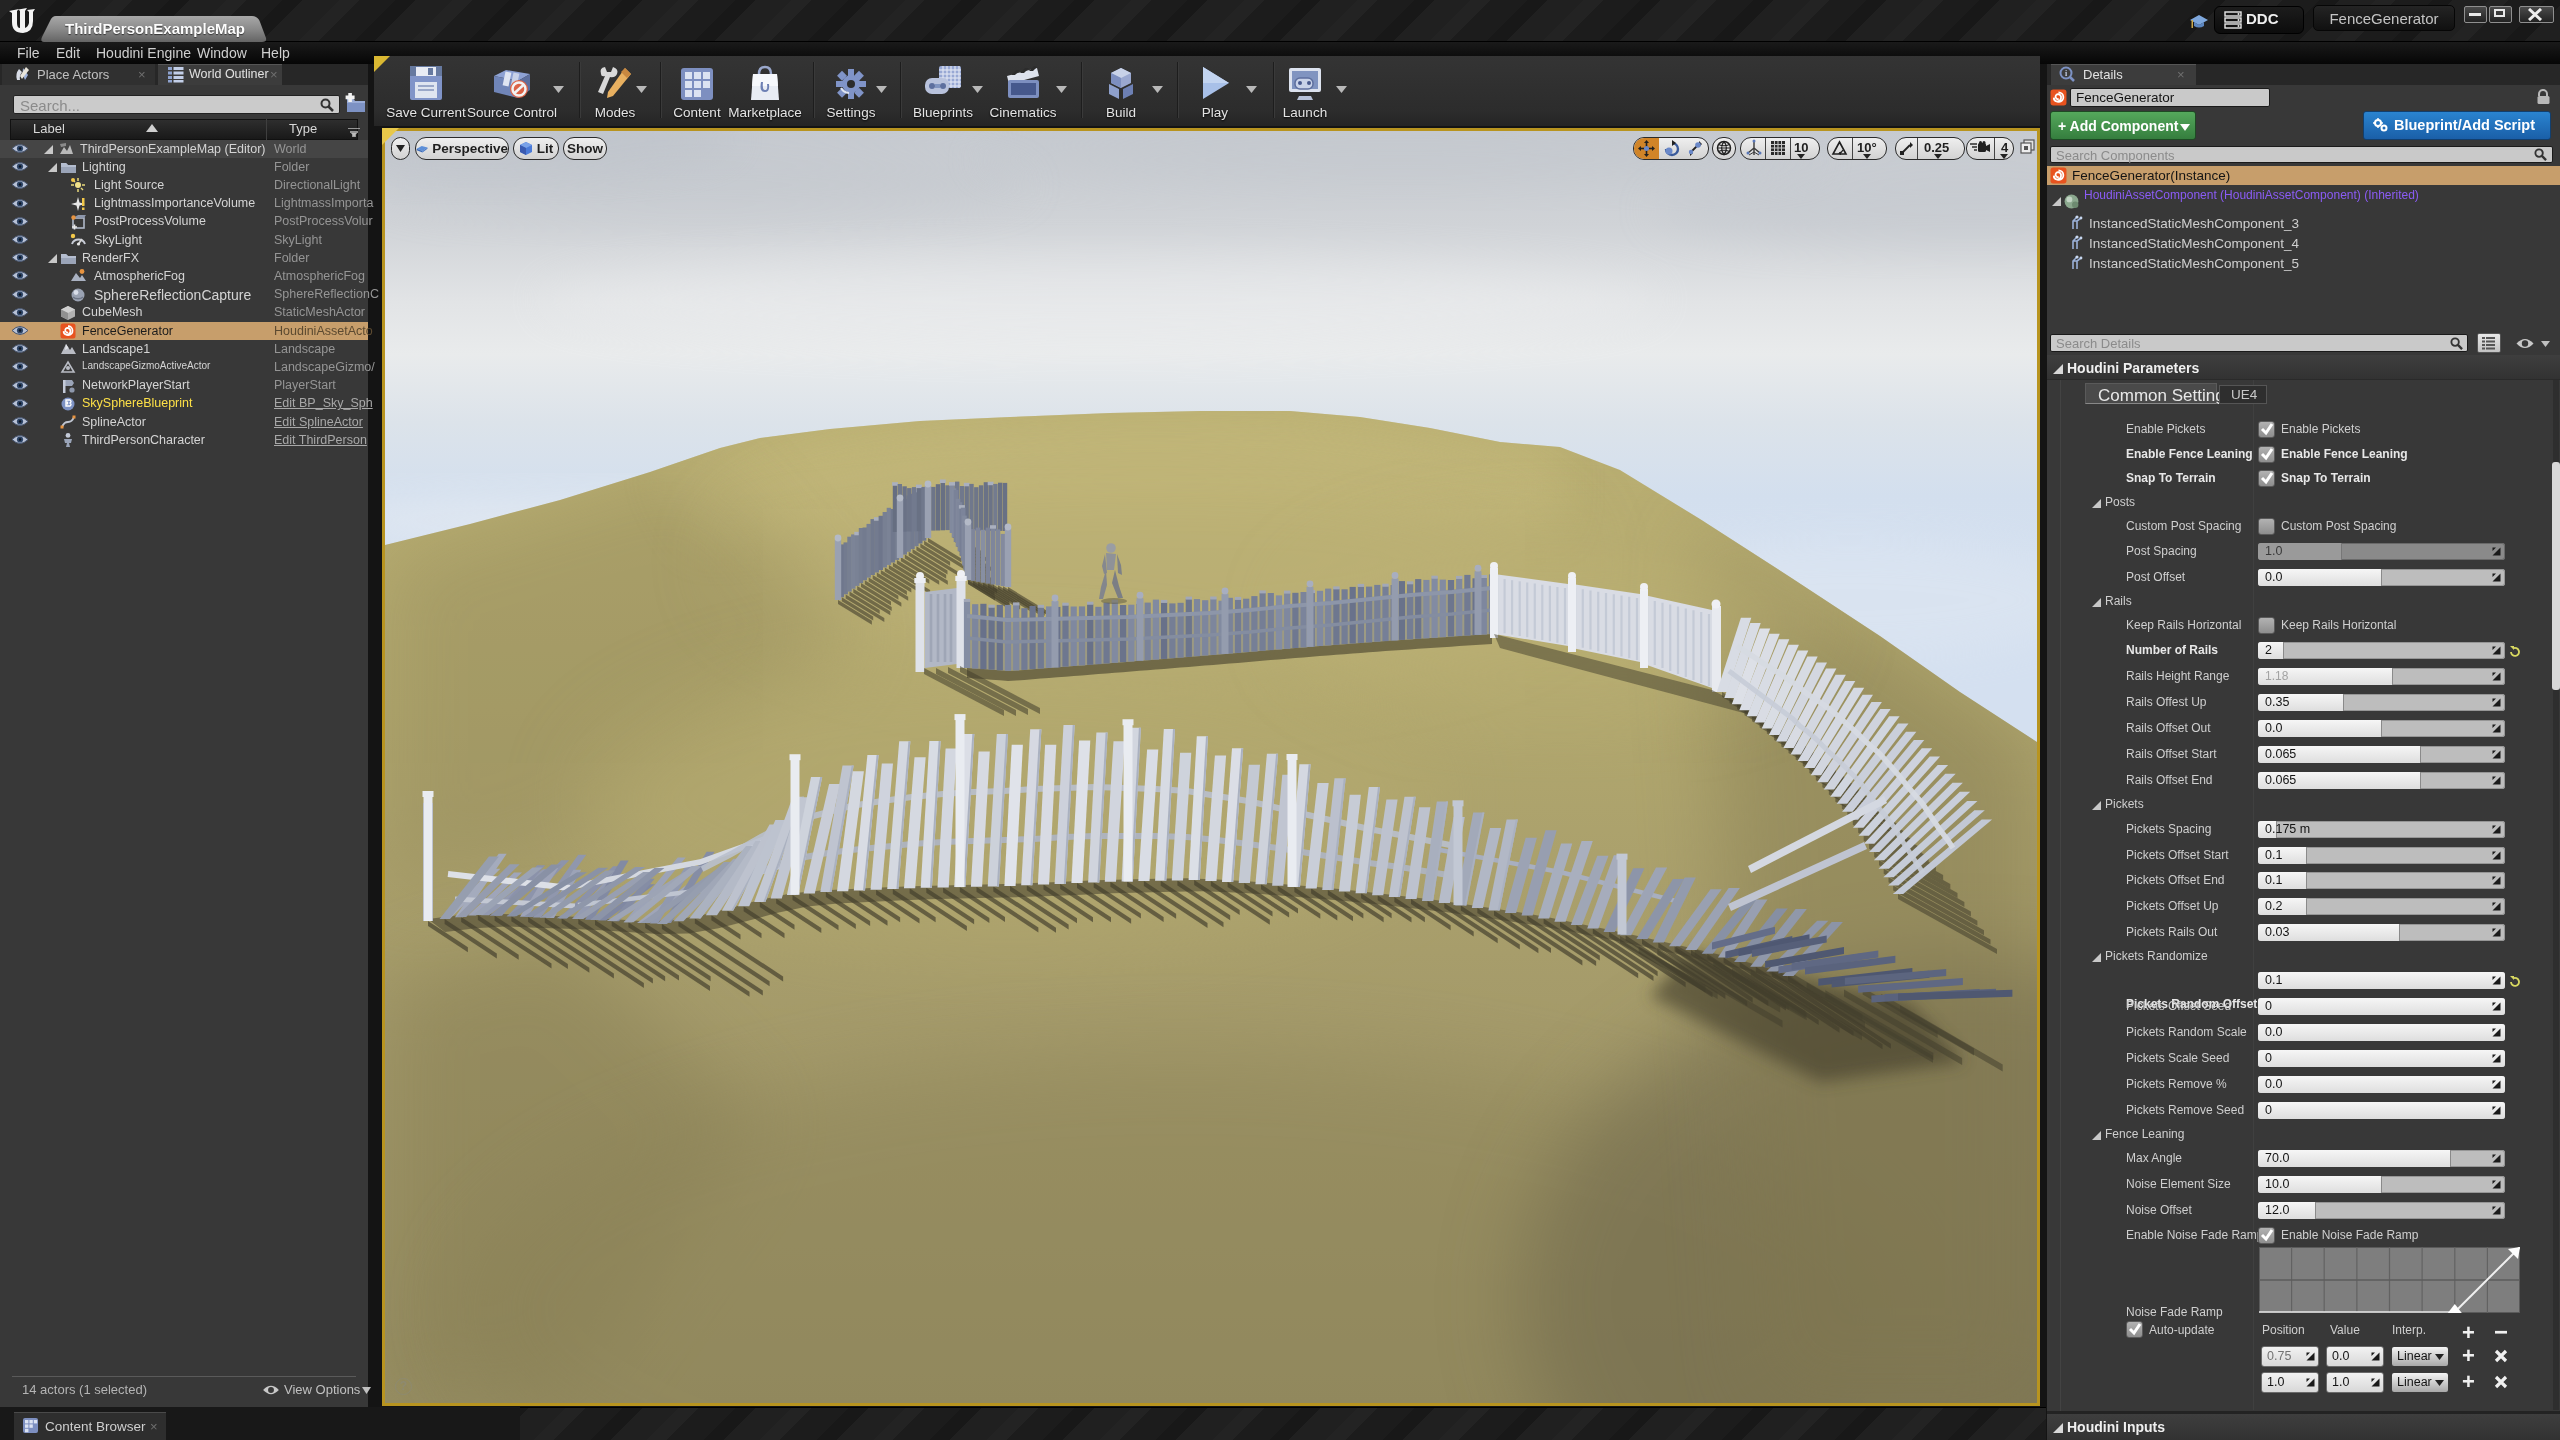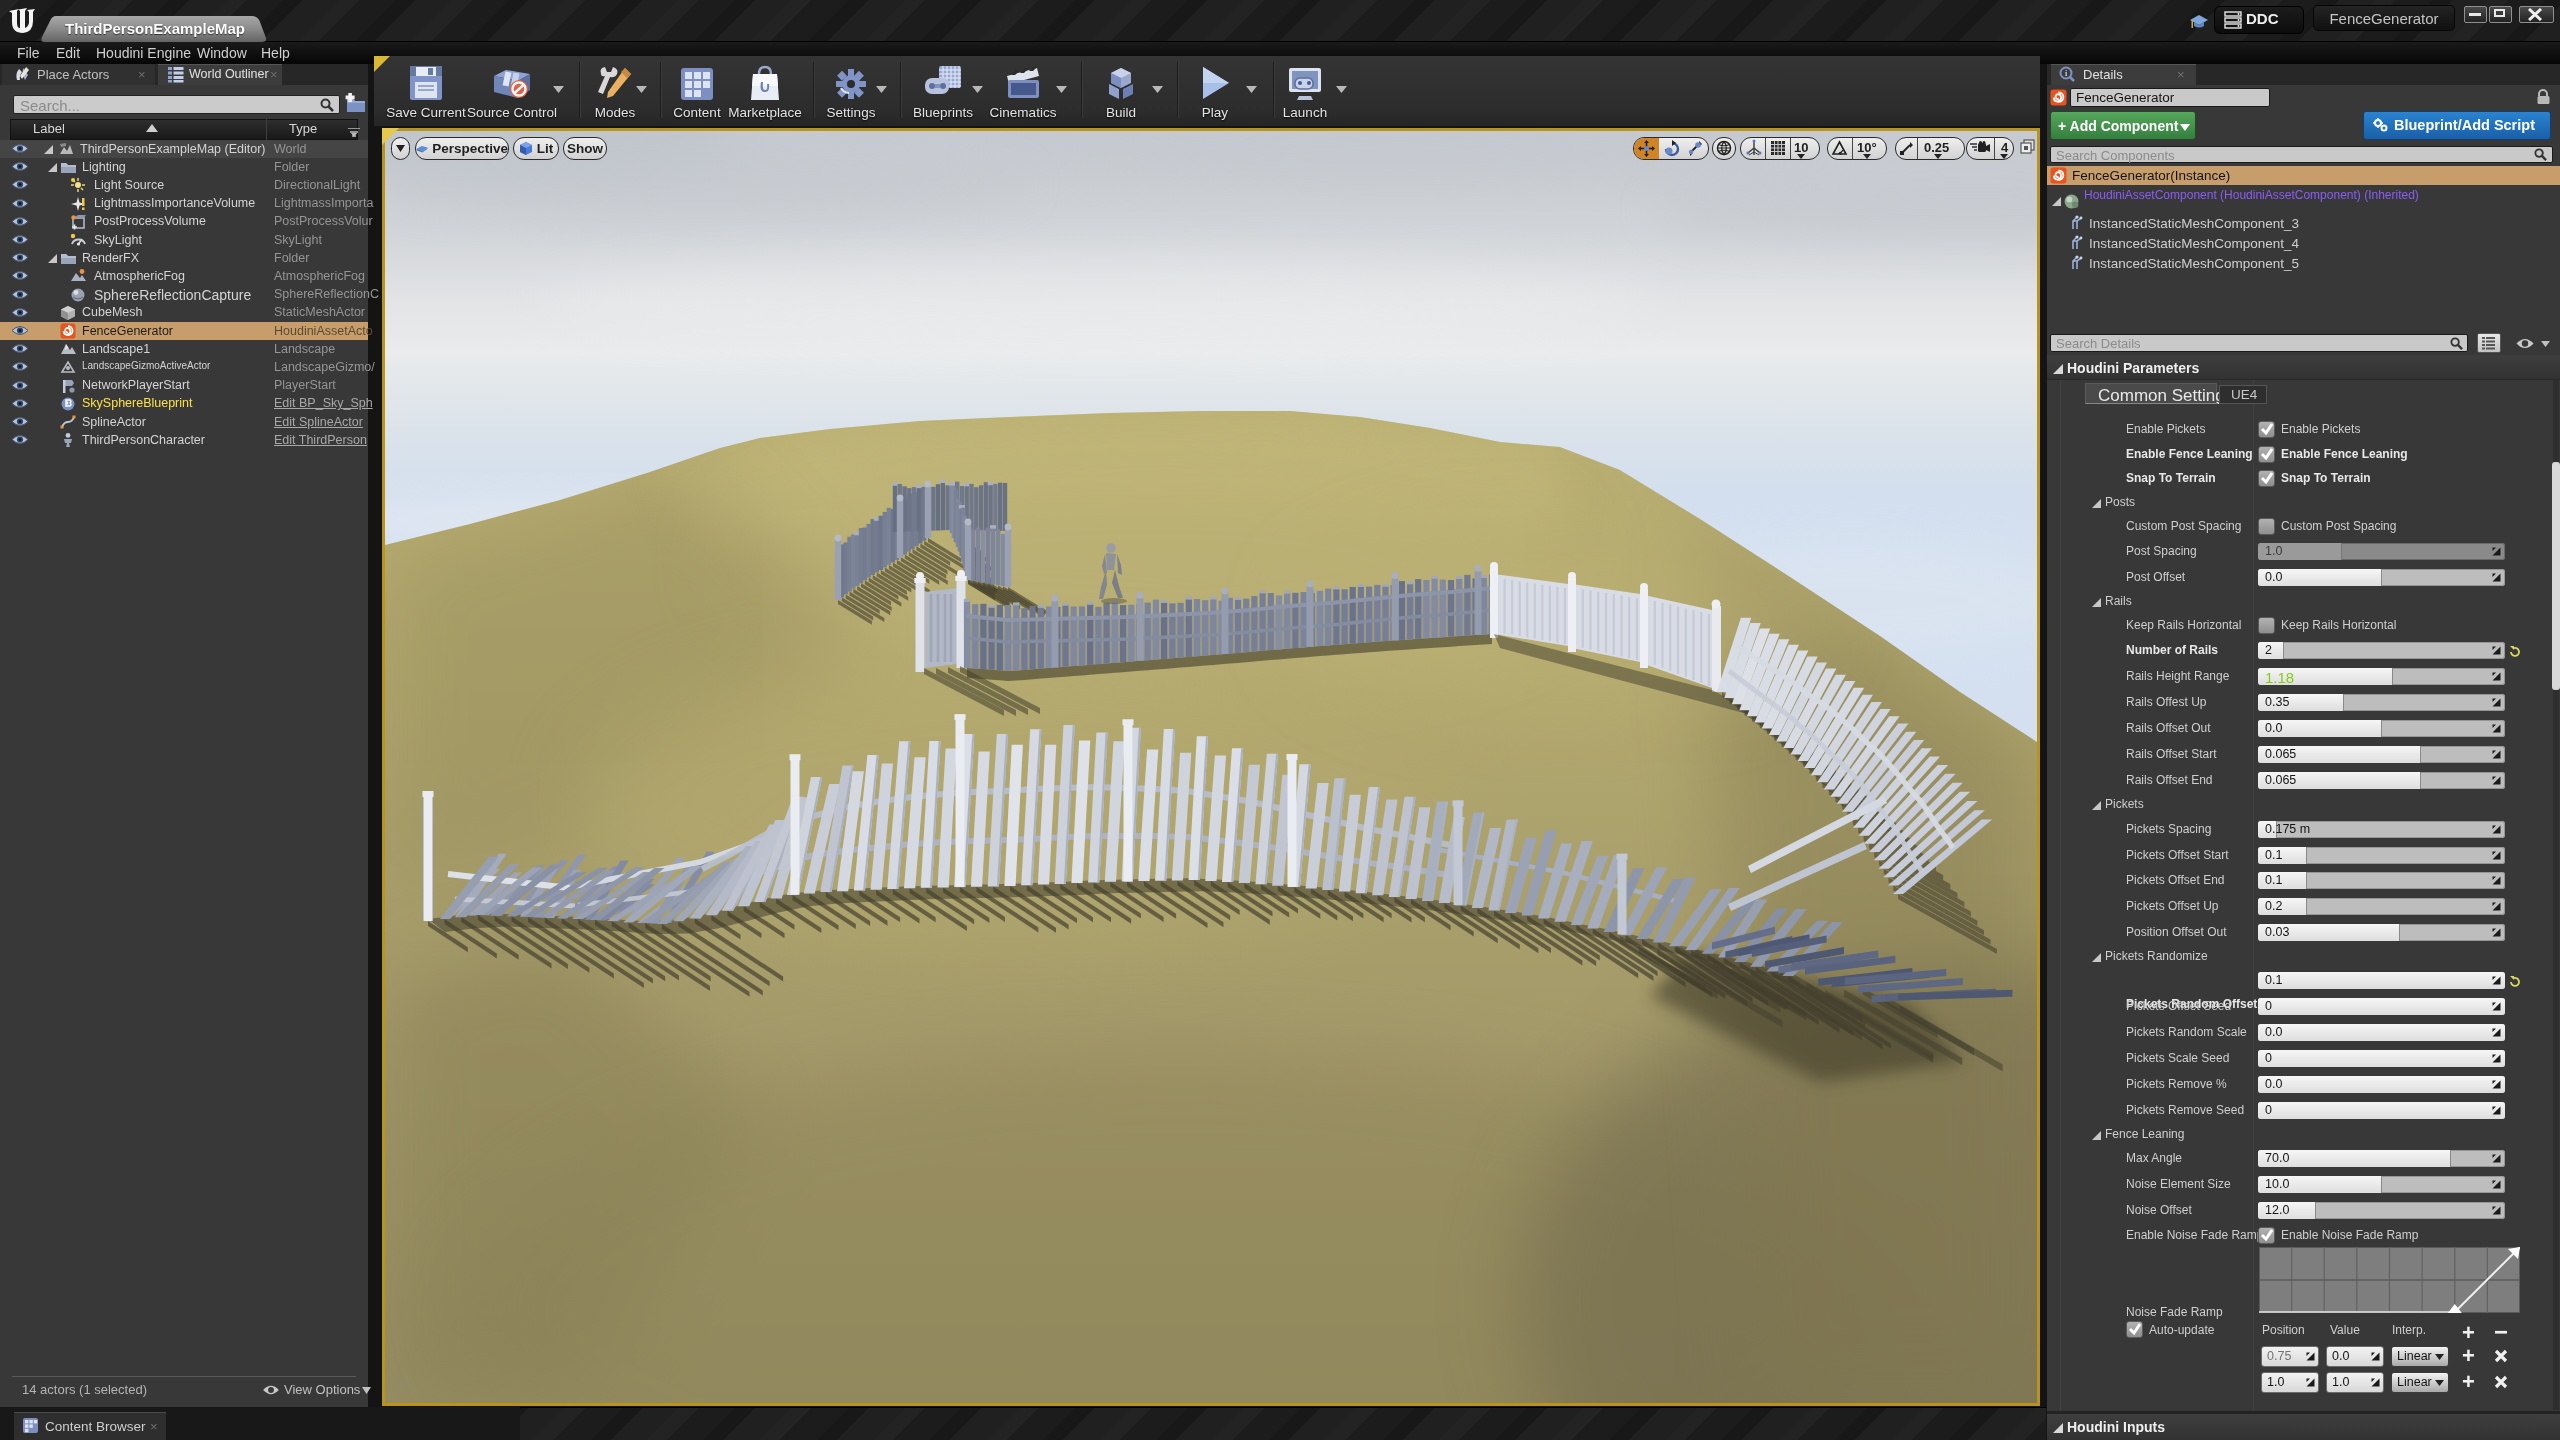--- a/index.html
+++ b/index.html
@@ -1465,21 +1465,21 @@
       <path d="M0.5 0.5 L4 0.5 L0.5 4 Z" fill="#1a1a1a"></path>
     </svg>
     <svg class="abs" style="left:2509px;top:645px" width="12" height="12" viewBox="0 0 12 12">
       <path d="M2 7 A4 4 0 1 0 4 3.5" fill="none" stroke="#d8d860" stroke-width="1.8"></path>
       <path d="M1 1 L5 1 L5 5 Z" fill="#d8d860"></path>
     </svg>
     <div class="plabel" style="left:2126px;top:669px">Rails Height Range</div>
     <div class="slider" style="left:2258px;top:668px;width:247px">
       <div class="sfill" style="width:135px"></div>
     </div>
-    <div class="abs" style="left:2265px;top:669px;font-size:15px;color:#84cc16">1.18</div>
+    <div class="abs" style="left:2265px;top:669px;font-size:12px;color:#a3a3a3">1.18</div>
     <svg class="abs" style="left:2492px;top:672px" width="9" height="9" viewBox="0 0 9 9">
       <path d="M8.5 0.5 L8.5 8.5 L0.5 8.5 Z" fill="#1a1a1a"></path>
       <path d="M0.5 0.5 L4 0.5 L0.5 4 Z" fill="#1a1a1a"></path>
     </svg>
     <div class="plabel" style="left:2126px;top:695px">Rails Offest Up</div>
     <div class="slider" style="left:2258px;top:694px;width:247px">
       <div class="sfill" style="width:86px"></div>
     </div>
     <div class="abs" style="left:2265px;top:695px;font-size:12.5px;color:#141414">0.35</div>
     <svg class="abs" style="left:2492px;top:698px" width="9" height="9" viewBox="0 0 9 9">
@@ -1546,21 +1546,21 @@
     </svg>
     <div class="plabel" style="left:2126px;top:899px">Pickets Offset Up</div>
     <div class="slider" style="left:2258px;top:898px;width:247px">
       <div class="sfill" style="width:49px"></div>
     </div>
     <div class="abs" style="left:2265px;top:899px;font-size:12.5px;color:#141414">0.2</div>
     <svg class="abs" style="left:2492px;top:902px" width="9" height="9" viewBox="0 0 9 9">
       <path d="M8.5 0.5 L8.5 8.5 L0.5 8.5 Z" fill="#1a1a1a"></path>
       <path d="M0.5 0.5 L4 0.5 L0.5 4 Z" fill="#1a1a1a"></path>
     </svg>
-    <div class="plabel" style="left:2126px;top:925px">Position Offset Out</div>
+    <div class="plabel" style="left:2126px;top:925px">Pickets Rails Out</div>
     <div class="slider" style="left:2258px;top:924px;width:247px">
       <div class="sfill" style="width:142px"></div>
     </div>
     <div class="abs" style="left:2265px;top:925px;font-size:12.5px;color:#141414">0.03</div>
     <svg class="abs" style="left:2492px;top:928px" width="9" height="9" viewBox="0 0 9 9">
       <path d="M8.5 0.5 L8.5 8.5 L0.5 8.5 Z" fill="#1a1a1a"></path>
       <path d="M0.5 0.5 L4 0.5 L0.5 4 Z" fill="#1a1a1a"></path>
     </svg>
     <svg class="abs" style="left:2092px;top:953px" width="9" height="9" viewBox="0 0 9 9">
       <path d="M9 0 L9 9 L0 9 Z" fill="#c8c8c8"></path>

